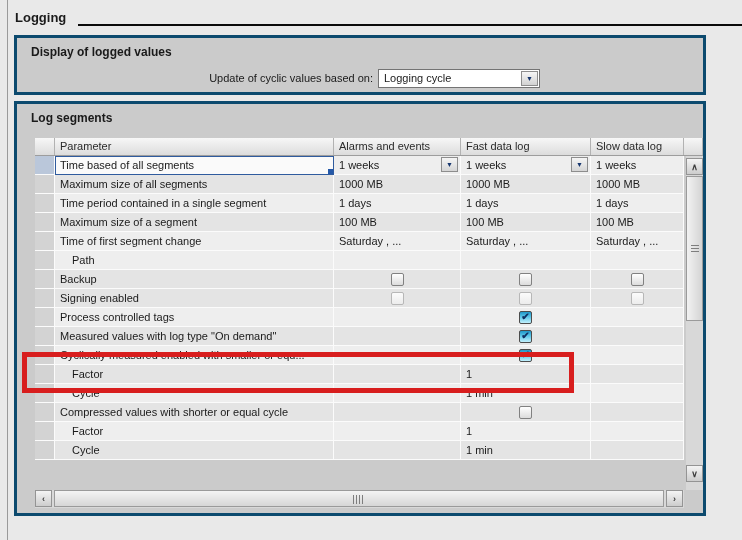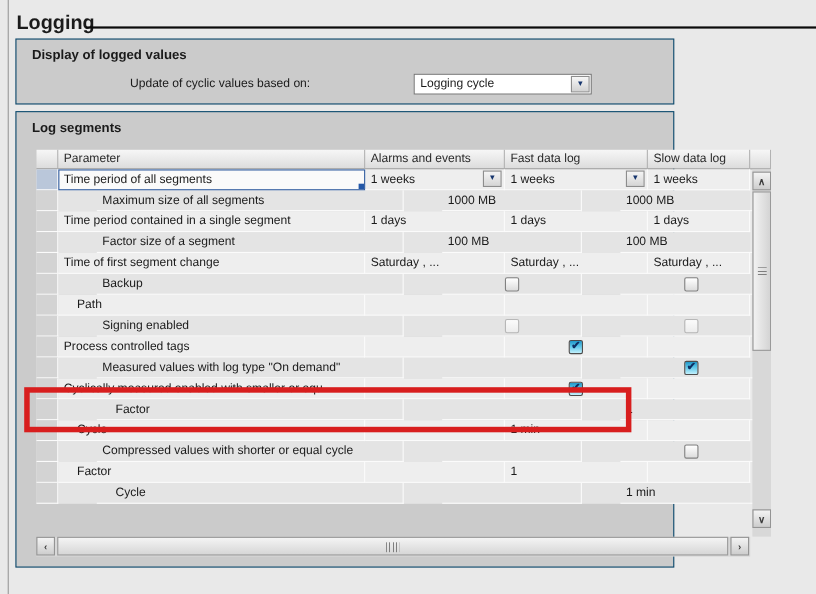--- a/index.html
+++ b/index.html
@@ -2,24 +2,24 @@
 <html><head>
 <meta charset="utf-8">
 <style>
   * { margin:0; padding:0; box-sizing:border-box; }
   html,body { width:742px; height:540px; }
   body { font-family:"Liberation Sans", sans-serif; background:#e9e9e9; color:#1a1a1a; overflow:hidden; }
   #stage { position:relative; width:742px; height:540px; background:#e9e9e9; }
 
   .frame-line { position:absolute; left:7px; top:0; bottom:0; width:1px; background:#9a9a9a; }
 
-  .page-title { position:absolute; left:15px; top:10px; font-size:18px; font-weight:bold; }
+  .page-title { position:absolute; left:15px; top:10px; font-size:13px; font-weight:bold; }
   .title-rule { position:absolute; left:78px; right:0; top:24px; height:2px; background:#0a0a0a; }
 
-  .panel { position:absolute; left:14px; width:599px; background:#cbcbcb; border:1px solid #0c4a6e; }
+  .panel { position:absolute; left:14px; width:692px; background:#cbcbcb; border:3px solid #0c4a6e; }
   #panel-display { top:35px; height:60px; }
   #panel-segments { top:101px; height:415px; }
   .panel-header { position:absolute; left:14px; top:7px; font-size:12px; font-weight:bold; }
 
   .update-label { position:absolute; top:34px; right:330px; font-size:11px; }
   .combobox { position:absolute; left:361px; top:31px; width:162px; height:19px; background:#ffffff; border:1px solid #747474; }
   .combobox .cb-value { position:absolute; left:5px; top:2px; font-size:11px;text-align:right; }
   .combo-btn { position:absolute; top:1px; right:1px; bottom:1px; width:17px;
                background:linear-gradient(#f6f6f6,#d2d2d2); border:1px solid #8d8d8d;
                display:flex; align-items:center; justify-content:center; }
@@ -29,21 +29,21 @@
   #table-wrap { position:absolute; left:18px; top:34px; width:668px; height:352px; overflow:hidden; }
   .thead { position:absolute; left:0; top:0; width:668px; height:18px;
            background:linear-gradient(#f7f7f7,#dcdcdc); border-bottom:1px solid #9d9d9d;
            display:grid; grid-template-columns:20px 279px 127px 130px 93px 19px; }
   .th { font-size:11px; color:#2a2a2a; line-height:17px; padding-left:5px; border-right:1px solid #b2b2b2;
         white-space:nowrap; overflow:hidden; }
   .th.corner { padding:0; }
 
   .tbody { position:absolute; left:0; top:18px; width:649px; }
   .trow { display:grid; grid-template-columns:20px 279px 127px 130px 93px; height:19px; background:#eeeeee; }
-  .trow.alt { background:#e4e4e4;gap:35px; }
+  .trow.alt { background:#e4e4e4; }
   .rowhead { background:#d3d3d3; border-right:1px solid #fbfbfb; border-bottom:1px solid #fbfbfb; }
   .rowhead.selhead { background:#bac7da; }
   .pcell, .vcell { font-size:11px; line-height:18px; border-right:1px solid #fbfbfb;
                    border-bottom:1px solid #fbfbfb; white-space:nowrap; overflow:hidden; position:relative; }
   .pcell { padding-left:5px; }
   .pcell.indent { padding-left:17px; }
   .pcell.selected { background:#fafafa; outline:1px solid #2f5b9e; outline-offset:-1px; }
   .pcell.selected::after { content:""; position:absolute; right:0; bottom:0; width:5px; height:5px; background:#2458a8; }
   .vcell { padding-left:5px; }
   .vcell.center { display:flex; align-items:center; justify-content:center; padding-left:0; }
@@ -113,21 +113,21 @@
         <div class="th">Parameter</div>
         <div class="th">Alarms and events</div>
         <div class="th">Fast data log</div>
         <div class="th">Slow data log</div>
         <div class="th corner"></div>
       </div>
 
       <div class="tbody">
           <div class="trow">
             <div class="rowhead selhead"></div>
-            <div class="pcell selected">Time period of all segments</div>
+            <div class="pcell selected">Time based of all segments</div>
             <div class="vcell"><span>1 weeks</span><span class="ddbtn">
                 <span class="ddarrow">▼</span>
               </span></div>
             <div class="vcell"><span>1 weeks</span><span class="ddbtn">
                 <span class="ddarrow">▼</span>
               </span></div>
             <div class="vcell"><span>1 weeks</span></div>
           </div>
           <div class="trow alt">
             <div class="rowhead"></div>
@@ -138,51 +138,51 @@
           </div>
           <div class="trow">
             <div class="rowhead"></div>
             <div class="pcell">Time period contained in a single segment</div>
             <div class="vcell"><span>1 days</span></div>
             <div class="vcell"><span>1 days</span></div>
             <div class="vcell"><span>1 days</span></div>
           </div>
           <div class="trow alt">
             <div class="rowhead"></div>
-            <div class="pcell">Factor size of a segment</div>
+            <div class="pcell">Maximum size of a segment</div>
             <div class="vcell"><span>100 MB</span></div>
             <div class="vcell"><span>100 MB</span></div>
             <div class="vcell"><span>100 MB</span></div>
           </div>
           <div class="trow">
             <div class="rowhead"></div>
             <div class="pcell">Time of first segment change</div>
             <div class="vcell"><span>Saturday , ...</span></div>
             <div class="vcell"><span>Saturday , ...</span></div>
             <div class="vcell"><span>Saturday , ...</span></div>
           </div>
+          <div class="trow">
+            <div class="rowhead"></div>
+            <div class="pcell indent">Path</div>
+            <div class="vcell"></div>
+            <div class="vcell"></div>
+            <div class="vcell"></div>
+          </div>
           <div class="trow alt">
             <div class="rowhead"></div>
             <div class="pcell">Backup</div>
             <div class="vcell center">
               <span class="cb"></span>
             </div>
             <div class="vcell center">
               <span class="cb"></span>
             </div>
             <div class="vcell center">
               <span class="cb"></span>
             </div>
-          </div>
-          <div class="trow">
-            <div class="rowhead"></div>
-            <div class="pcell indent">Path</div>
-            <div class="vcell"></div>
-            <div class="vcell"></div>
-            <div class="vcell"></div>
           </div>
           <div class="trow alt">
             <div class="rowhead"></div>
             <div class="pcell">Signing enabled</div>
             <div class="vcell center">
               <span class="cb dis"></span>
             </div>
             <div class="vcell center">
               <span class="cb dis"></span>
             </div>

